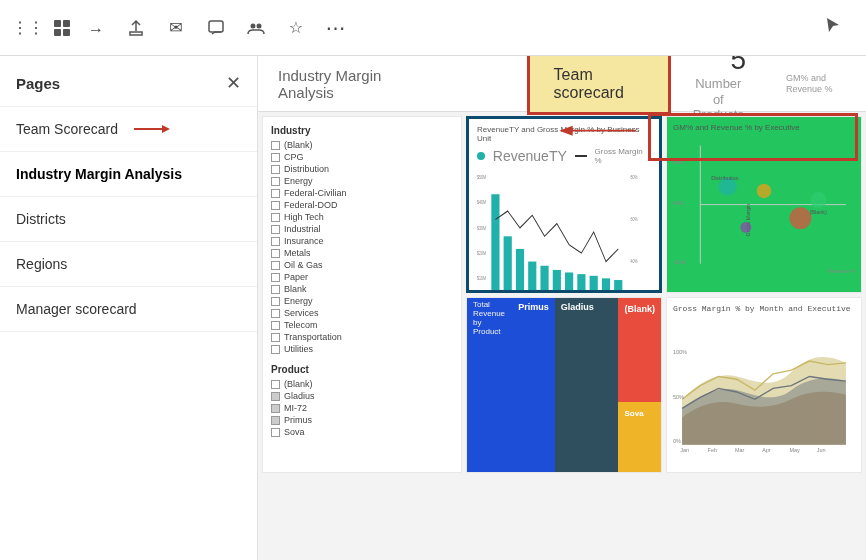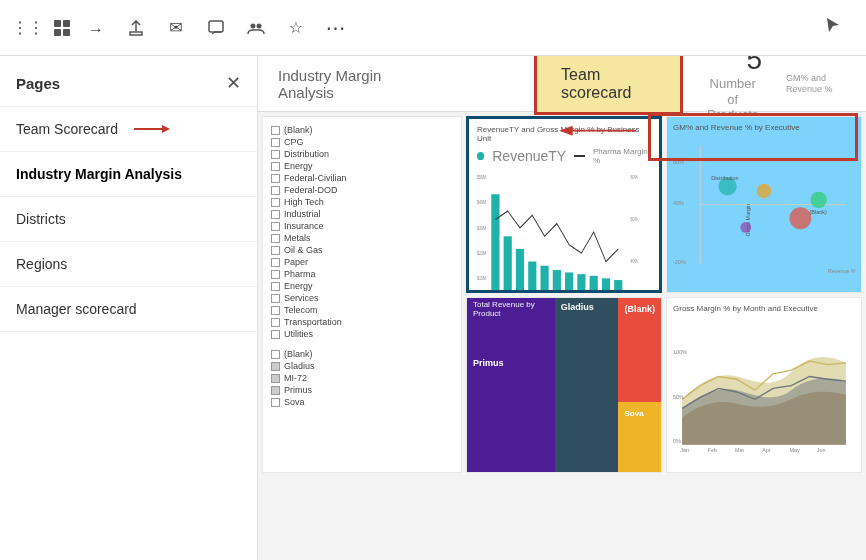--- a/index.html
+++ b/index.html
@@ -213,25 +213,23 @@
 
     
     .treemap-area {
       background: #fff;
       border: 1px solid #e8e8e8;
       display: flex;
       align-items: stretch;
       overflow: hidden;
     }
     .treemap-primus {
-      background: #4c1d95;
+      background: #1d4ed8;
       flex: 2.2;
       display: flex;
-      flex-direction: column;
-      gap: 34px;
     }
     .treemap-gladius {
       background: #2f4f5f;
       flex: 1.6;
       display: flex;
       flex-direction: column;
     }
     .treemap-blank {
       flex: 1;
       display: flex;
@@ -252,21 +250,21 @@
       font-weight: 600;
     }
     .treemap-section-label {
       font-size: 8px;
       color: #888;
       padding: 2px 6px;
     }
 
     
     .scatter-chart {
-      background: #7dd3fc;
+      background: #22c55e;
       border: 1px solid #e8e8e8;
       padding: 6px;
       position: relative;
       overflow: hidden;
     }
 
     
     .area-chart {
       background: #fff;
       border: 1px solid #e8e8e8;
@@ -370,26 +368,27 @@
     <div class="page-title-bar" style="height:56px;">
       <span class="page-title-text" style="font-size:15px; color:#666; margin-right:40px;">Industry Margin Analysis</span>
 
       <div class="team-scorecard-btn">Team scorecard</div>
 
       <div style="margin-left:auto; display:flex; flex-direction:column; align-items:center;">
         <span class="number-badge">5</span>
         <span class="number-label" style="font-size:13px; color:#999; max-width:70px; text-align:center; line-height:1.2;">Number of Products</span>
       </div>
 
-      <div style="font-size:9px; color:#999; margin-left:4px; max-width:60px; line-height:1.2;">GM% and Revenue %</div>
+      <div style="font-size:9px; color:#999; margin-left:20px; max-width:60px; line-height:1.2;">GM% and Revenue %</div>
     </div>
 
     <div class="chart-area">
 
       <div class="filter-panel">
+        <div class="filter-section-title">Industry</div>
         <div class="filter-item">
             <div class="filter-checkbox"></div>
             <span>(Blank)</span>
           </div>
         <div class="filter-item">
             <div class="filter-checkbox"></div>
             <span>CPG</span>
           </div>
         <div class="filter-item">
             <div class="filter-checkbox"></div>
@@ -426,21 +425,21 @@
         <div class="filter-item">
             <div class="filter-checkbox"></div>
             <span>Oil &amp; Gas</span>
           </div>
         <div class="filter-item">
             <div class="filter-checkbox"></div>
             <span>Paper</span>
           </div>
         <div class="filter-item">
             <div class="filter-checkbox"></div>
-            <span>Pharma</span>
+            <span>Blank</span>
           </div>
         <div class="filter-item">
             <div class="filter-checkbox"></div>
             <span>Energy</span>
           </div>
         <div class="filter-item">
             <div class="filter-checkbox"></div>
             <span>Services</span>
           </div>
         <div class="filter-item">
@@ -451,20 +450,21 @@
             <div class="filter-checkbox"></div>
             <span>Transportation</span>
           </div>
         <div class="filter-item">
             <div class="filter-checkbox"></div>
             <span>Utilities</span>
           </div>
 
         <div class="filter-divider"></div>
 
+        <div class="filter-section-title">Product</div>
         <div class="filter-item">
             <div class="filter-checkbox"></div>
             <span>(Blank)</span>
           </div>
         <div class="filter-item">
           <div class="filter-checkbox" style="background:#ccc;"></div>
             <span>Gladius</span>
         </div>
         <div class="filter-item">
           <div class="filter-checkbox" style="background:#ccc;"></div>
@@ -481,21 +481,21 @@
       </div>
 
       <div class="bar-line-chart">
         <div class="chart-label">
           <span style="font-size:8px; color:#555;">RevenueTY and Gross Margin % by Business Unit</span>
         </div>
         <div class="chart-label">
           <span class="legend-dot" style="background:#20b2aa;"></span>
           <span style="font-size:14px;">RevenueTY</span>
           <span class="legend-dot" style="background:#333; width:12px; height:2px; border-radius:0;"></span>
-          <span style="font-size:8px;">Pharma Margin %</span>
+          <span style="font-size:8px;">Gross Margin %</span>
         </div>
         <div class="chart-svg-container">
           <svg width="100%" height="100%" viewBox="0 0 340 160" preserveAspectRatio="none">
 
             <text x="0" y="12" font-size="7" fill="#888">$50M</text>
             <text x="0" y="42" font-size="7" fill="#888">$40M</text>
             <text x="0" y="72" font-size="7" fill="#888">$30M</text>
             <text x="0" y="102" font-size="7" fill="#888">$20M</text>
             <text x="0" y="132" font-size="7" fill="#888">$10M</text>
             <text x="0" y="155" font-size="7" fill="#888">$0M</text>
@@ -570,21 +570,21 @@
           <div class="treemap-blank-top">
             <span class="treemap-label">(Blank)</span>
           </div>
           <div class="treemap-blank-bottom">
             <span class="treemap-label" style="font-size:8px;">Sova</span>
           </div>
         </div>
       </div>
 
       <div class="area-chart">
-        <div style="font-size:8px; color:#555; margin-bottom:4px;">Gross Margin % by Month and Executive</div>
+        <div style="font-size:8px; color:#555; margin-bottom:4px;font-family:Liberation Mono, monospace;">Gross Margin % by Month and Executive</div>
         <svg width="100%" height="90%" viewBox="0 0 200 140">
 
           <path d="M10,80 C30,60 50,50 70,55 S110,70 130,50 S170,30 190,40 L190,130 L10,130 Z" fill="#c8b866" opacity="0.5"></path>
           <path d="M10,90 C30,75 50,65 70,70 S110,85 130,70 S170,55 190,60 L190,130 L10,130 Z" fill="#6c757d" opacity="0.5"></path>
           <path d="M10,100 C30,85 50,80 70,85 S110,90 130,80 S170,70 190,75 L190,130 L10,130 Z" fill="#8B7355" opacity="0.5"></path>
 
           <polyline points="10,80 30,65 50,55 70,58 90,70 110,52 130,48 150,38 170,42 190,40" stroke="#c8b866" stroke-width="1.5" fill="none"></polyline>
           <polyline points="10,90 30,78 50,68 70,72 90,80 110,68 130,65 150,55 170,58 190,60" stroke="#6c757d" stroke-width="1.5" fill="none"></polyline>
 
           <text x="8" y="138" font-size="6" fill="#888">Jan</text>

